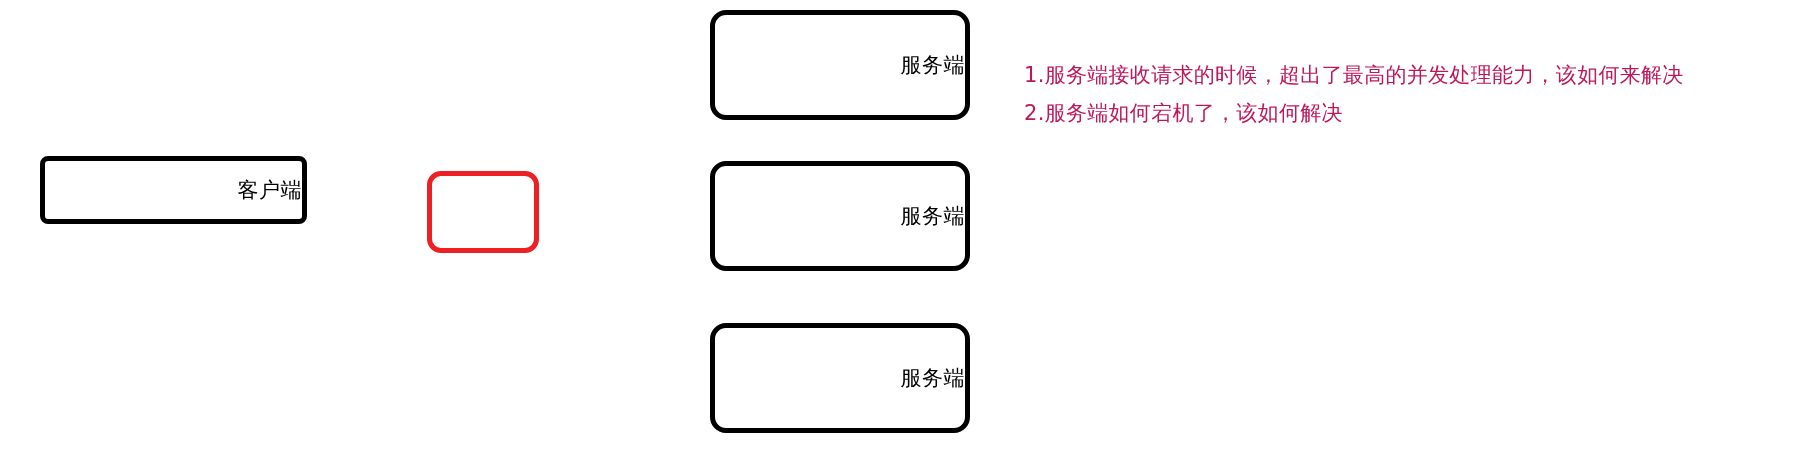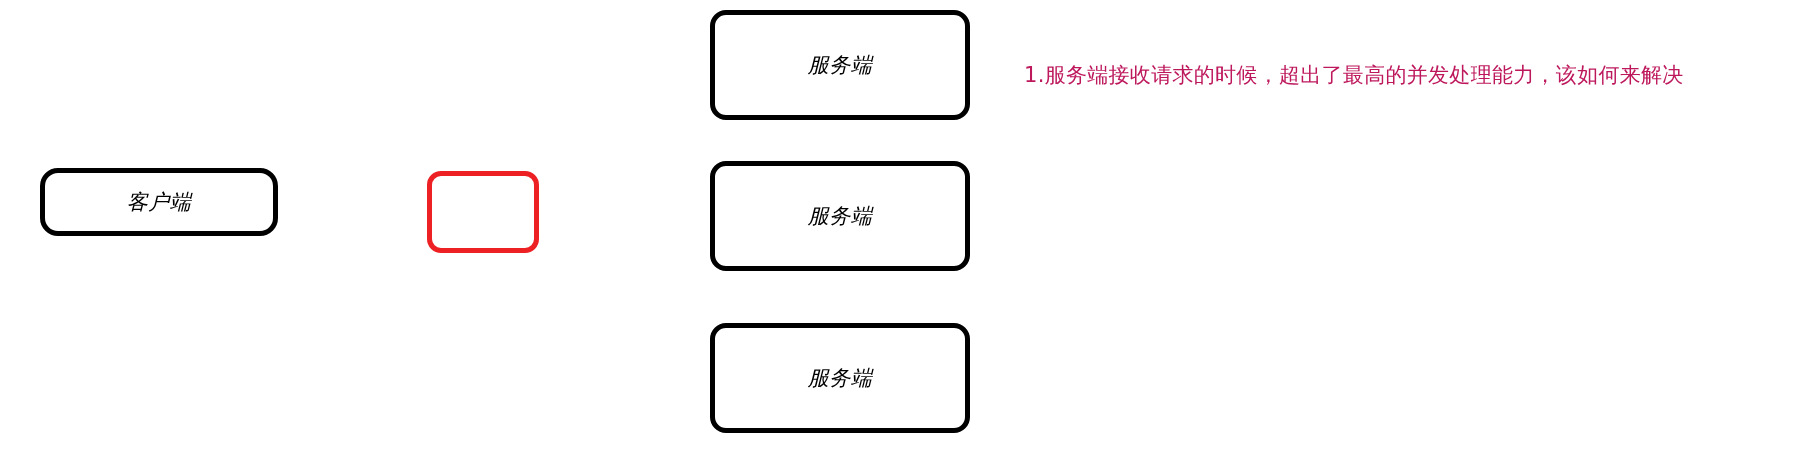--- a/index.html
+++ b/index.html
@@ -16,37 +16,36 @@
     height: 453px;
     background: #ffffff;
     overflow: hidden;
   }
   .node {
     position: absolute;
     box-sizing: border-box;
     background: #ffffff;
     display: flex;
     align-items: center;
-    justify-content: center;
-    font-style: italic;
+    justify-content: flex-end;
   }
   .node-label {
     font-size: 21px;
     line-height: 1;
     color: #000000;
     letter-spacing: 0.5px;
     white-space: nowrap;
   }
   .client-node {
     left: 40px;
-    top: 168px;
-    width: 238px;
+    top: 156px;
+    width: 267px;
     height: 68px;
     border: 5px solid #000000;
-    border-radius: 18px;
+    border-radius: 8px;
   }
   .highlight-node {
     left: 427px;
     top: 171px;
     width: 112px;
     height: 82px;
     border: 5px solid #ED2024;
     border-radius: 14px;
   }
   .server-node {
@@ -94,15 +93,16 @@
   <div class="node server-node s2">
     <span class="node-label">服务端</span>
   </div>
 
   <div class="node server-node s3">
     <span class="node-label">服务端</span>
   </div>
 
   <div class="notes">
     <div class="note-line">1.服务端接收请求的时候，超出了最高的并发处理能力，该如何来解决</div>
+    <div class="note-line">2.服务端如何宕机了，该如何解决</div>
   </div>
 
 </div>
 
 </body></html>

